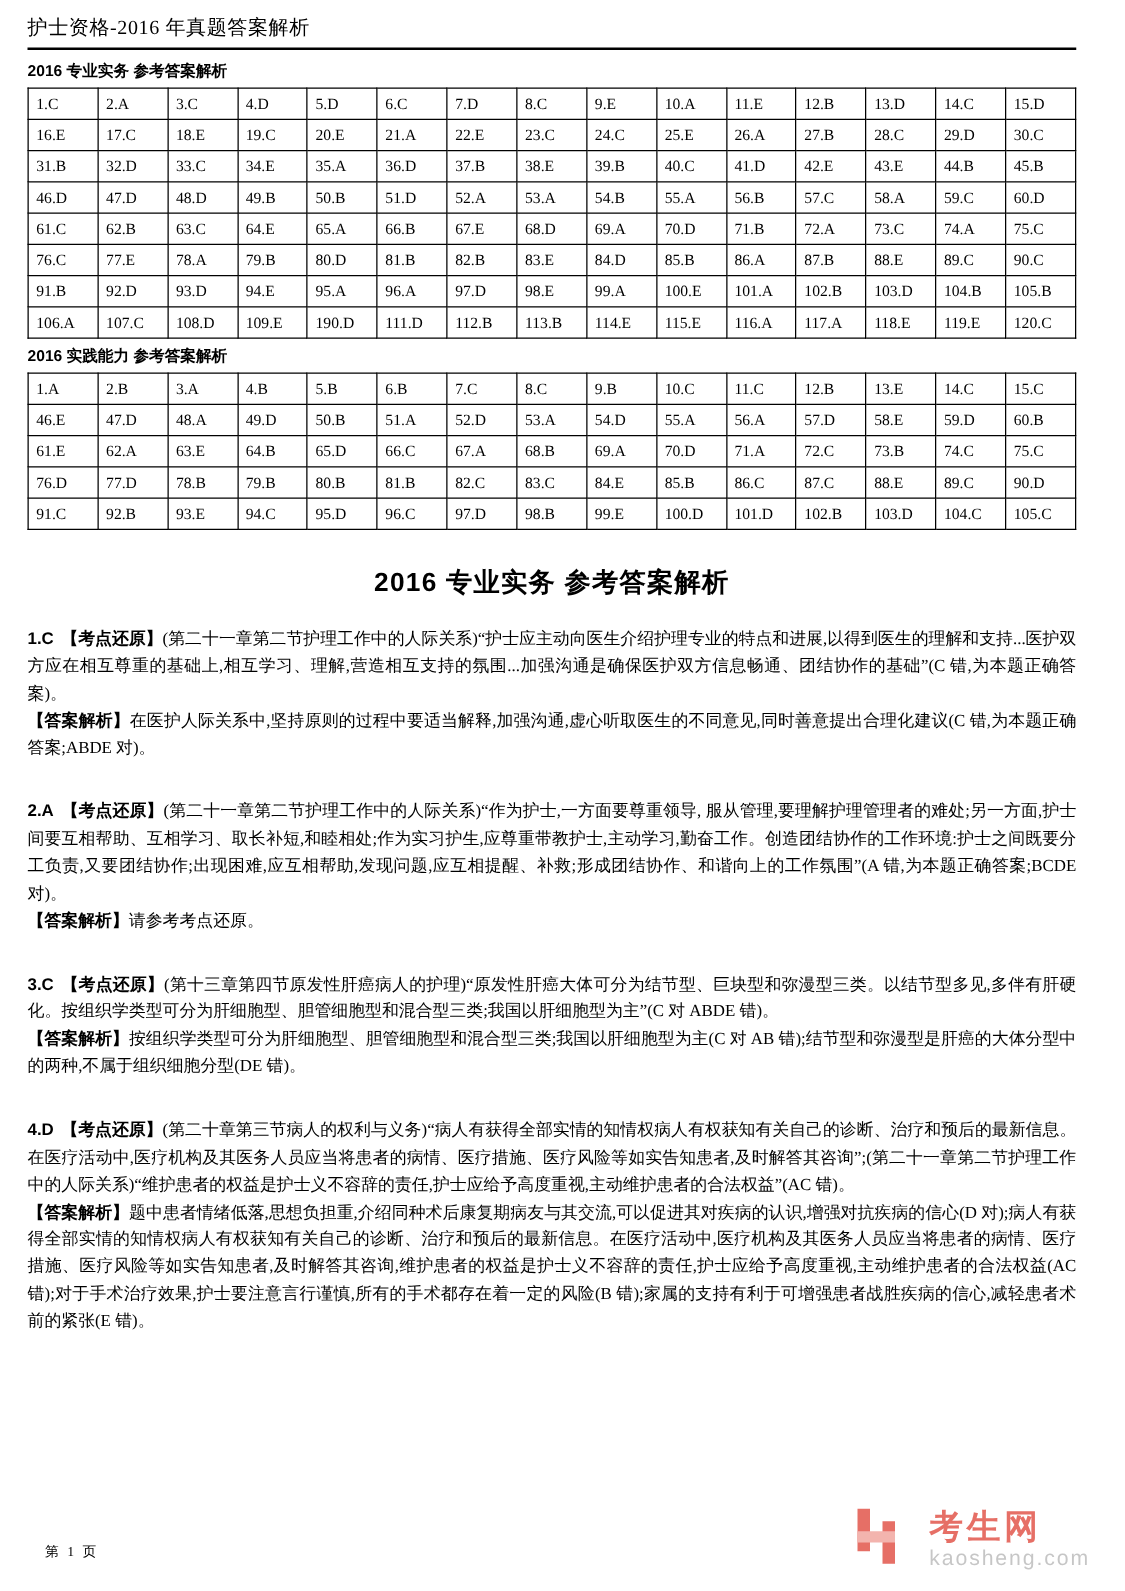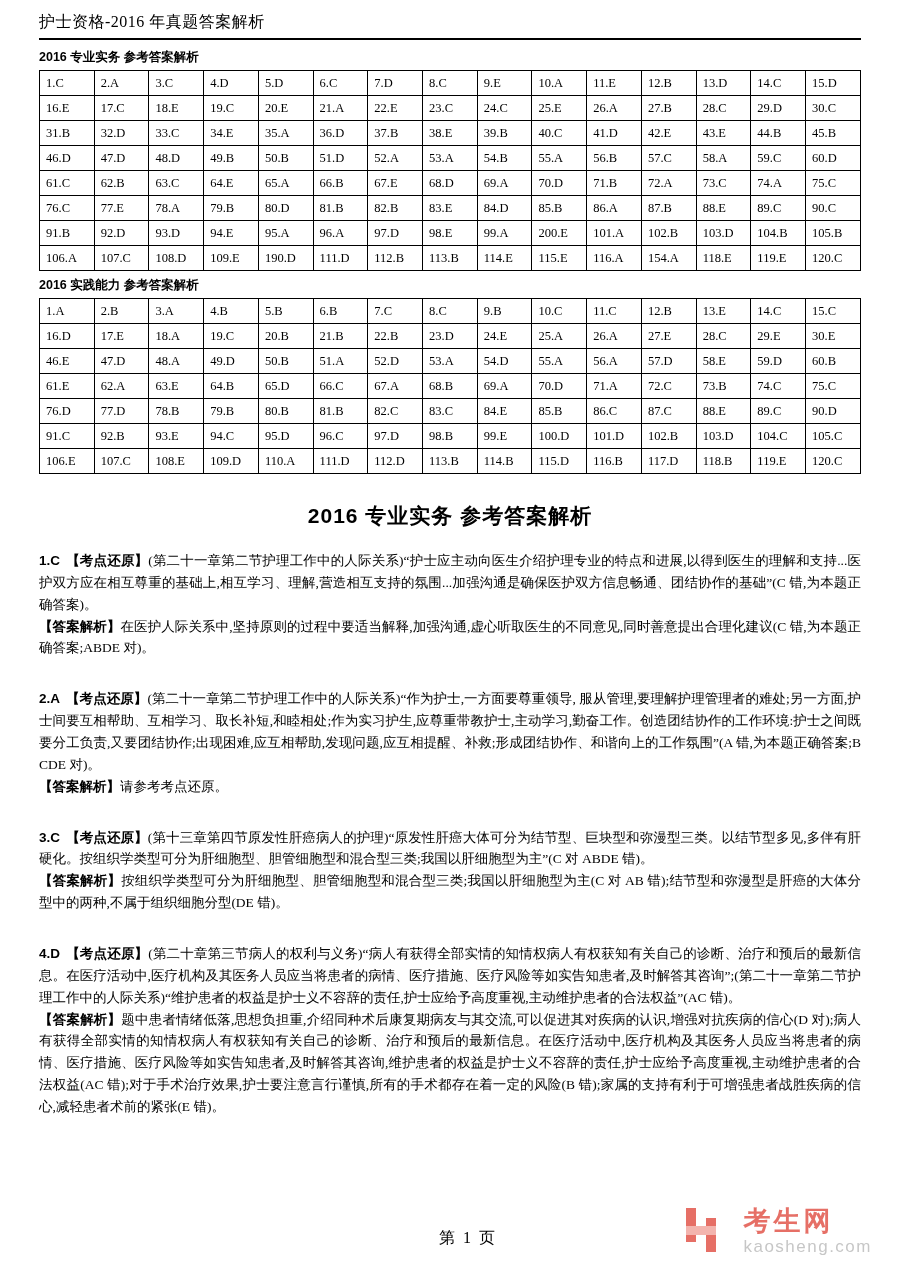--- a/index.html
+++ b/index.html
@@ -1,21 +1,21 @@
 <!DOCTYPE html>
 <html><head>
 <meta charset="utf-8">
 <style>
   * { margin:0; padding:0; box-sizing:border-box; }
   html,body { background:#ffffff; }
   body {
     width:900px; height:1273px; position:relative; overflow:hidden;
     font-family:"Liberation Serif", serif; color:#000;
   }
-  .page { padding:12px 39px 0 39px; }
+  .page { padding:12px 39px 0 22px; }
 
   .doc-header {
     font-size:16px; letter-spacing:0.5px;
     padding-bottom:5px; border-bottom:2px solid #000;
     margin-bottom:9px;
   }
 
   .table-label {
     font-family:"Liberation Sans", sans-serif;
     font-weight:bold; font-size:12.5px; margin:3px 0 4px 0;
@@ -38,21 +38,21 @@
   .qa-block { margin-bottom:29px; }
   .para {
     font-size:13.5px; line-height:1.62; text-align:justify;
     word-break:break-all;
   }
   .bold { font-weight:bold; font-family:"Liberation Sans", sans-serif; }
   .qnum { margin-right:6px; }
 
   .footer-page {
     position:absolute; bottom:24px; left:0; width:100%;
-    text-align:center; font-size:16px; letter-spacing:2px;padding-left:36px;
+    font-size:11px; letter-spacing:2px;padding-left:36px;
   }
 
   .logo {
     position:absolute; right:28px; bottom:16px;
     display:flex; align-items:flex-end; gap:24px; opacity:0.85;
   }
   .logo-text-cn {
     font-family:"Liberation Sans", sans-serif;
     font-size:27px; font-weight:bold; color:#e2574c; letter-spacing:3px; line-height:1.1;
   }
@@ -176,40 +176,40 @@
         <tr>
           <td>91.B</td>
           <td>92.D</td>
           <td>93.D</td>
           <td>94.E</td>
           <td>95.A</td>
           <td>96.A</td>
           <td>97.D</td>
           <td>98.E</td>
           <td>99.A</td>
-          <td>200.E</td>
+          <td>100.E</td>
           <td>101.A</td>
           <td>102.B</td>
           <td>103.D</td>
           <td>104.B</td>
           <td>105.B</td>
         </tr>
         <tr>
           <td>106.A</td>
           <td>107.C</td>
           <td>108.D</td>
           <td>109.E</td>
           <td>190.D</td>
           <td>111.D</td>
           <td>112.B</td>
           <td>113.B</td>
           <td>114.E</td>
           <td>115.E</td>
           <td>116.A</td>
-          <td>154.A</td>
+          <td>117.A</td>
           <td>118.E</td>
           <td>119.E</td>
           <td>120.C</td>
         </tr>
       </tbody>
   </table>
 
   <div class="table-label" style="margin-top:6px;">2016 实践能力  参考答案解析</div>
   <table class="answers">
     <tbody>
@@ -224,37 +224,20 @@
           <td>8.C</td>
           <td>9.B</td>
           <td>10.C</td>
           <td>11.C</td>
           <td>12.B</td>
           <td>13.E</td>
           <td>14.C</td>
           <td>15.C</td>
         </tr>
         <tr>
-          <td>16.D</td>
-          <td>17.E</td>
-          <td>18.A</td>
-          <td>19.C</td>
-          <td>20.B</td>
-          <td>21.B</td>
-          <td>22.B</td>
-          <td>23.D</td>
-          <td>24.E</td>
-          <td>25.A</td>
-          <td>26.A</td>
-          <td>27.E</td>
-          <td>28.C</td>
-          <td>29.E</td>
-          <td>30.E</td>
-        </tr>
-        <tr>
           <td>46.E</td>
           <td>47.D</td>
           <td>48.A</td>
           <td>49.D</td>
           <td>50.B</td>
           <td>51.A</td>
           <td>52.D</td>
           <td>53.A</td>
           <td>54.D</td>
           <td>55.A</td>
@@ -308,37 +291,20 @@
           <td>97.D</td>
           <td>98.B</td>
           <td>99.E</td>
           <td>100.D</td>
           <td>101.D</td>
           <td>102.B</td>
           <td>103.D</td>
           <td>104.C</td>
           <td>105.C</td>
         </tr>
-        <tr>
-          <td>106.E</td>
-          <td>107.C</td>
-          <td>108.E</td>
-          <td>109.D</td>
-          <td>110.A</td>
-          <td>111.D</td>
-          <td>112.D</td>
-          <td>113.B</td>
-          <td>114.B</td>
-          <td>115.D</td>
-          <td>116.B</td>
-          <td>117.D</td>
-          <td>118.B</td>
-          <td>119.E</td>
-          <td>120.C</td>
-        </tr>
       </tbody>
   </table>
 
   <div class="section-title">2016 专业实务 参考答案解析</div>
 
   <div class="qa-block">
     <p class="para">
       <span class="bold qnum">1.C</span><span class="bold">【考点还原】</span><span>(第二十一章第二节护理工作中的人际关系)“护士应主动向医生介绍护理专业的特点和进展,以得到医生的理解和支持...医护双方应在相互尊重的基础上,相互学习、理解,营造相互支持的氛围...加强沟通是确保医护双方信息畅通、团结协作的基础”(C 错,为本题正确答案)。</span>
     </p>
     <p class="para">

